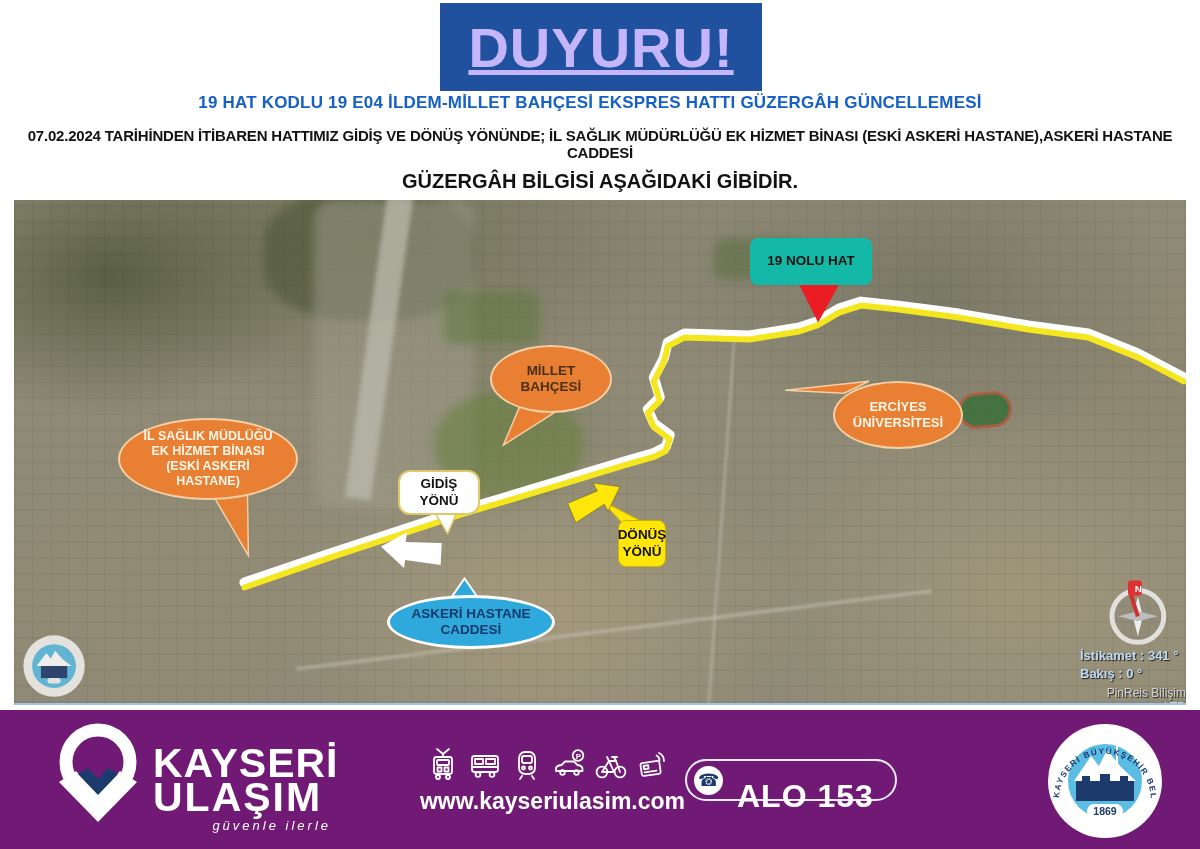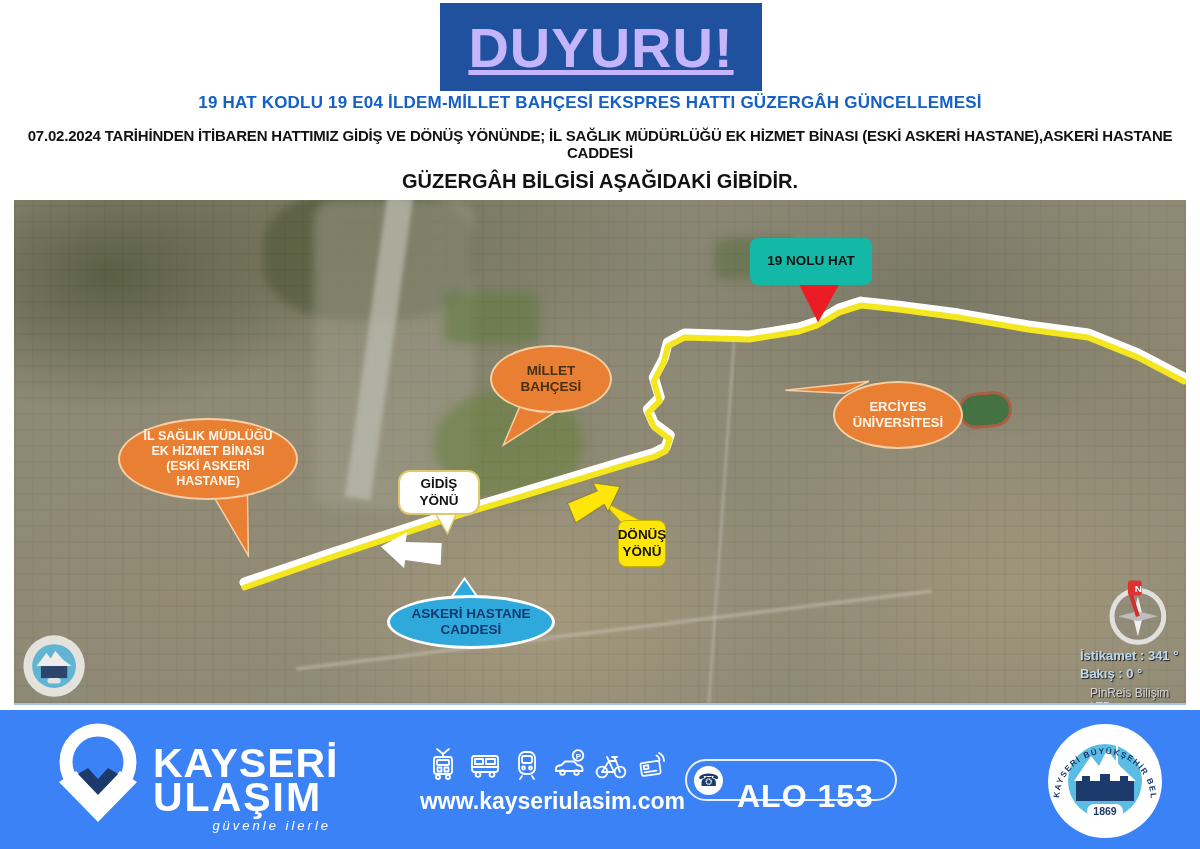--- a/index.html
+++ b/index.html
@@ -68,28 +68,28 @@
     border:2px solid #DFC86A; border-radius:12px; color:#111; font-size:13.5px;
   }
   .donus {
     left:604px; top:320px; width:48px; height:47px; background:#FFE60A;
     border:1px solid #C9B400; border-radius:8px; color:#111; font-size:13.5px;
   }
   .askeri {
     left:373px; top:395px; width:168px; height:54px; background:#2FA8DC; border-radius:50%;
     border:3px solid #fff; color:#123A6B; font-size:13.5px; padding:4px 14px;
   }
-  .mapnote { position:absolute; font-weight:bold; text-shadow:1px 1px 1px rgba(20,20,20,.9); }
+  .mapnote { position:absolute; font-weight:bold; text-shadow:1px 1px 1px rgba(20,20,20,.9);text-align:right; }
   .heading { left:1066px; top:448px; color:#BFD9F2; font-size:13px; }
   .view    { left:1066px; top:466px; color:#BFD9F2; font-size:13px; }
   .credit  { left:1076px; top:486px; color:#D4D4D4; font-size:12px; font-weight:normal; }
   
   .footer {
     position:absolute; left:0; top:710px; width:1200px; height:139px;
-    background:#3b82f6; color:#fff;
+    background:#701a75; color:#fff;
   }
   .brand1 { position:absolute; left:153px; top:30px; font-size:41px; font-weight:800; letter-spacing:1px; }
   .brand2 { position:absolute; left:153px; top:64px; font-size:41px; font-weight:800; letter-spacing:2px; }
   .tagline { position:absolute; left:153px; top:108px; width:178px; text-align:right;
              font-style:italic; font-weight:normal; font-size:13px; letter-spacing:3px; }
   .iconsRow { position:absolute; left:425px; top:36px; display:flex; gap:6px; }
   .website { position:absolute; left:415px; top:78px; width:275px; text-align:center;
              font-weight:800; font-size:23px; }
   .aloPill {
     position:absolute; left:685px; top:49px; width:212px; height:42px;

